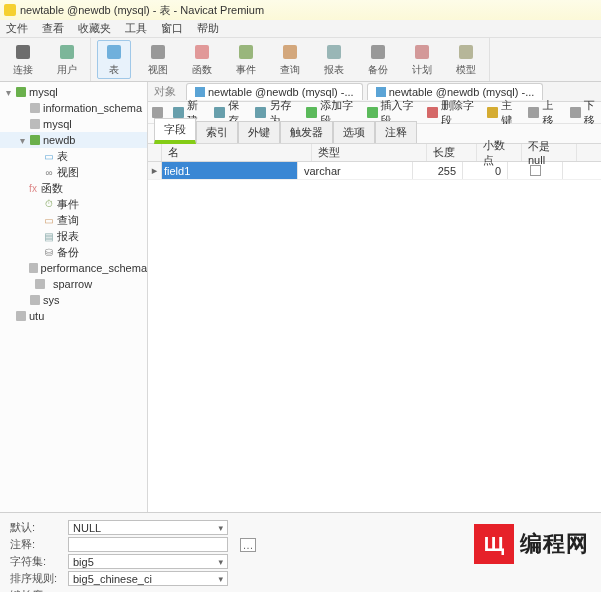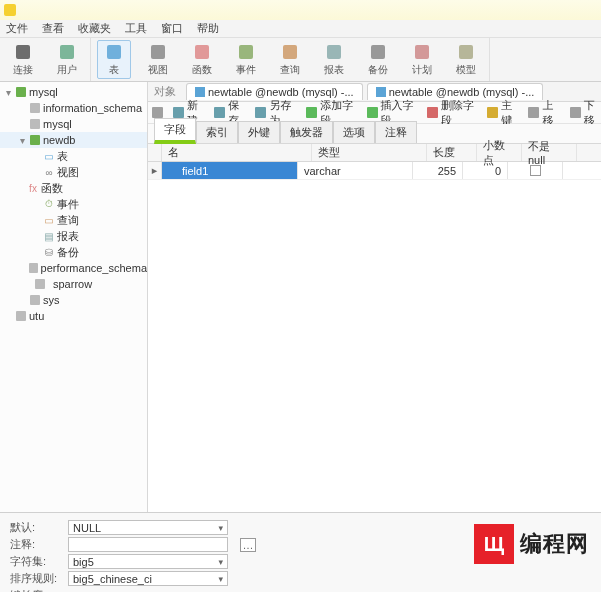--- a/index.html
+++ b/index.html
@@ -30,37 +30,38 @@
 .dtb{display:flex;align-items:center;gap:3px;cursor:pointer}
 .dtb .di{width:11px;height:11px}
 .subtabs{height:20px;background:#fafafa;border-bottom:1px solid #d8d8d8;display:flex;align-items:flex-end;padding-left:6px;gap:0;font-size:10px}
 .stab{padding:3px 9px;border:1px solid #d0d0d0;background:#f0f0f0;border-bottom:none;cursor:pointer}
 .stab.on{background:#fff;border-bottom:4px solid #84cc16;margin-bottom:-1px}
 .grid{flex:1;background:#fff;position:relative}
 .ghdr{display:flex;height:18px;background:#f6f6f6;border-bottom:1px solid #d8d8d8;font-size:10px;color:#555}
 .gc{border-right:1px solid #e4e4e4;padding:2px 6px;display:flex;align-items:center}
 .grow{display:flex;height:18px;border-bottom:1px solid #f0f0f0;font-size:10px}
 .rowsel{width:14px;background:#f6f6f6;border-right:1px solid #e0e0e0;display:flex;align-items:center;justify-content:center;color:#666}
-.cell-name{background:#3a87d4;color:#fff;width:136px;padding:2px 20px}
+.cell-name{background:#3a87d4;color:#fff;width:136px;padding:2px 2px}
 .props{height:80px;background:#f8f8f8;border-top:1px solid #d0d0d0;padding:6px 26px 4px 10px;font-size:10px;width:601px;position:absolute;bottom:0;left:0}
 .prow{display:flex;align-items:center;height:17px;gap:8px}
 .plbl{width:50px;color:#555}
 .pinp{width:160px;height:15px;border:1px solid #c0c0c0;background:#fff;padding:0 4px;display:flex;align-items:center;justify-content:space-between;font-size:10px}
 .pinp .dd{color:#666;font-size:9px}
 .chk{width:11px;height:11px;border:1px solid #999;background:#fff;display:inline-block}
 .watermark{position:absolute;right:12px;bottom:28px;display:flex;align-items:center;gap:6px}
 .wm-logo{width:40px;height:40px;background:#e62129;display:flex;align-items:center;justify-content:center;color:#fff;font-weight:bold;font-size:20px;font-family:Arial}
 .wm-txt{font-size:22px;font-weight:bold;color:#222;letter-spacing:1px}
 svg{display:block}
 </style>
 </head>
 <body>
 
 <div class="titlebar">
   <span class="ticon"></span>
+  <span>newtable @newdb (mysql) - 表 - Navicat Premium</span>
 </div>
 
 <div class="menubar" id="menubar">
     <span>文件</span>
     <span>查看</span>
     <span>收藏夹</span>
     <span>工具</span>
     <span>窗口</span>
     <span>帮助</span>
   </div>

